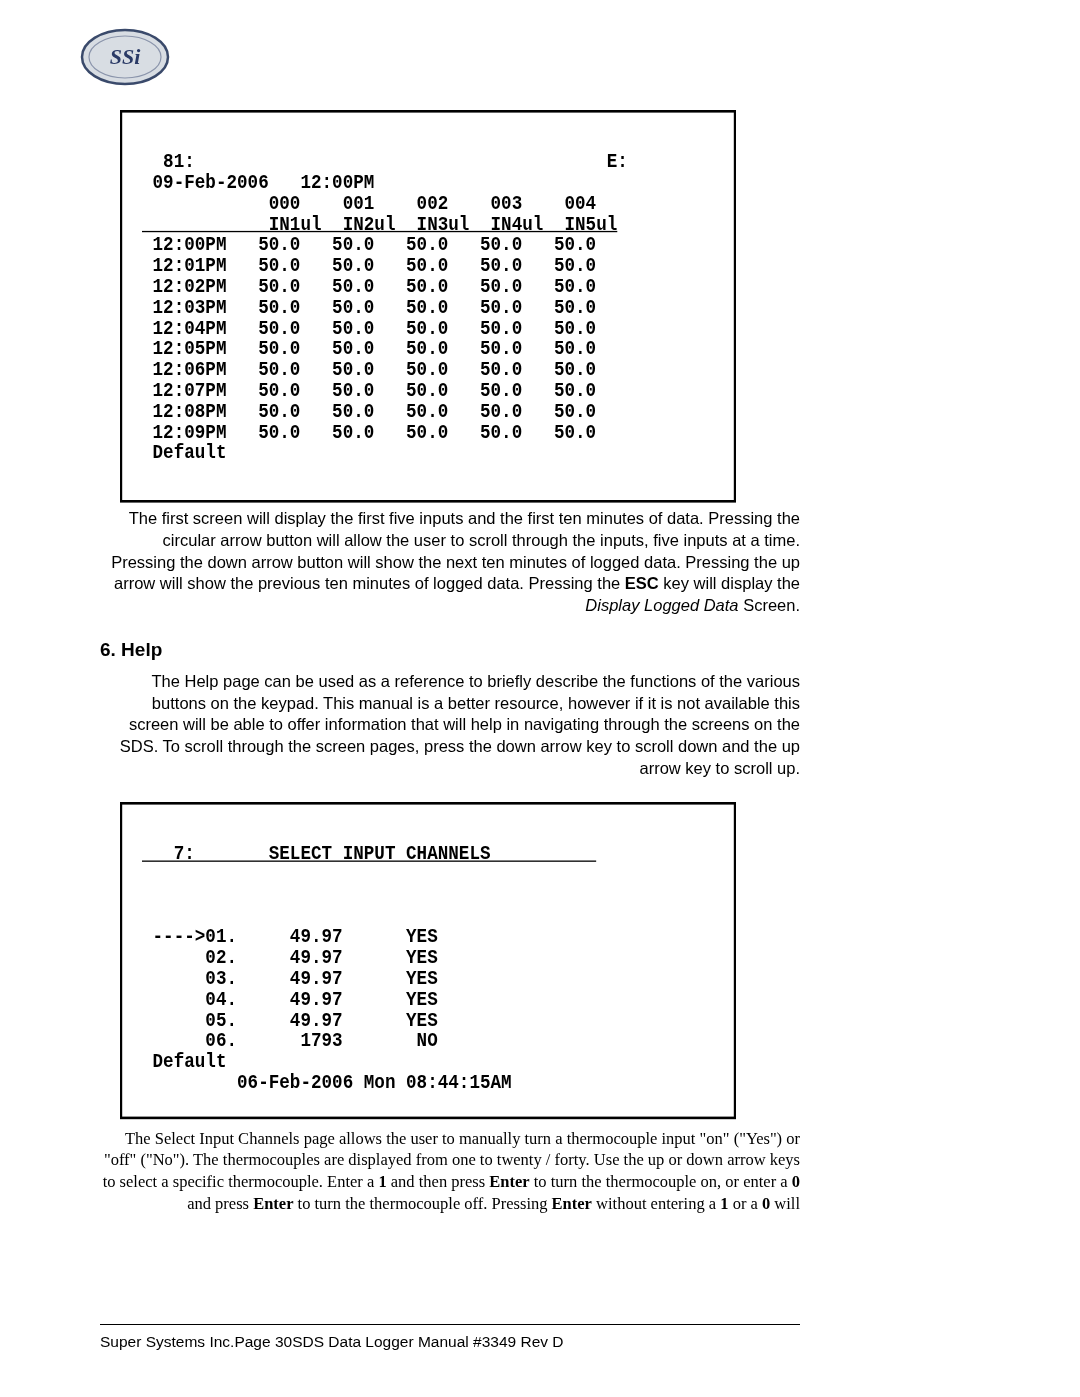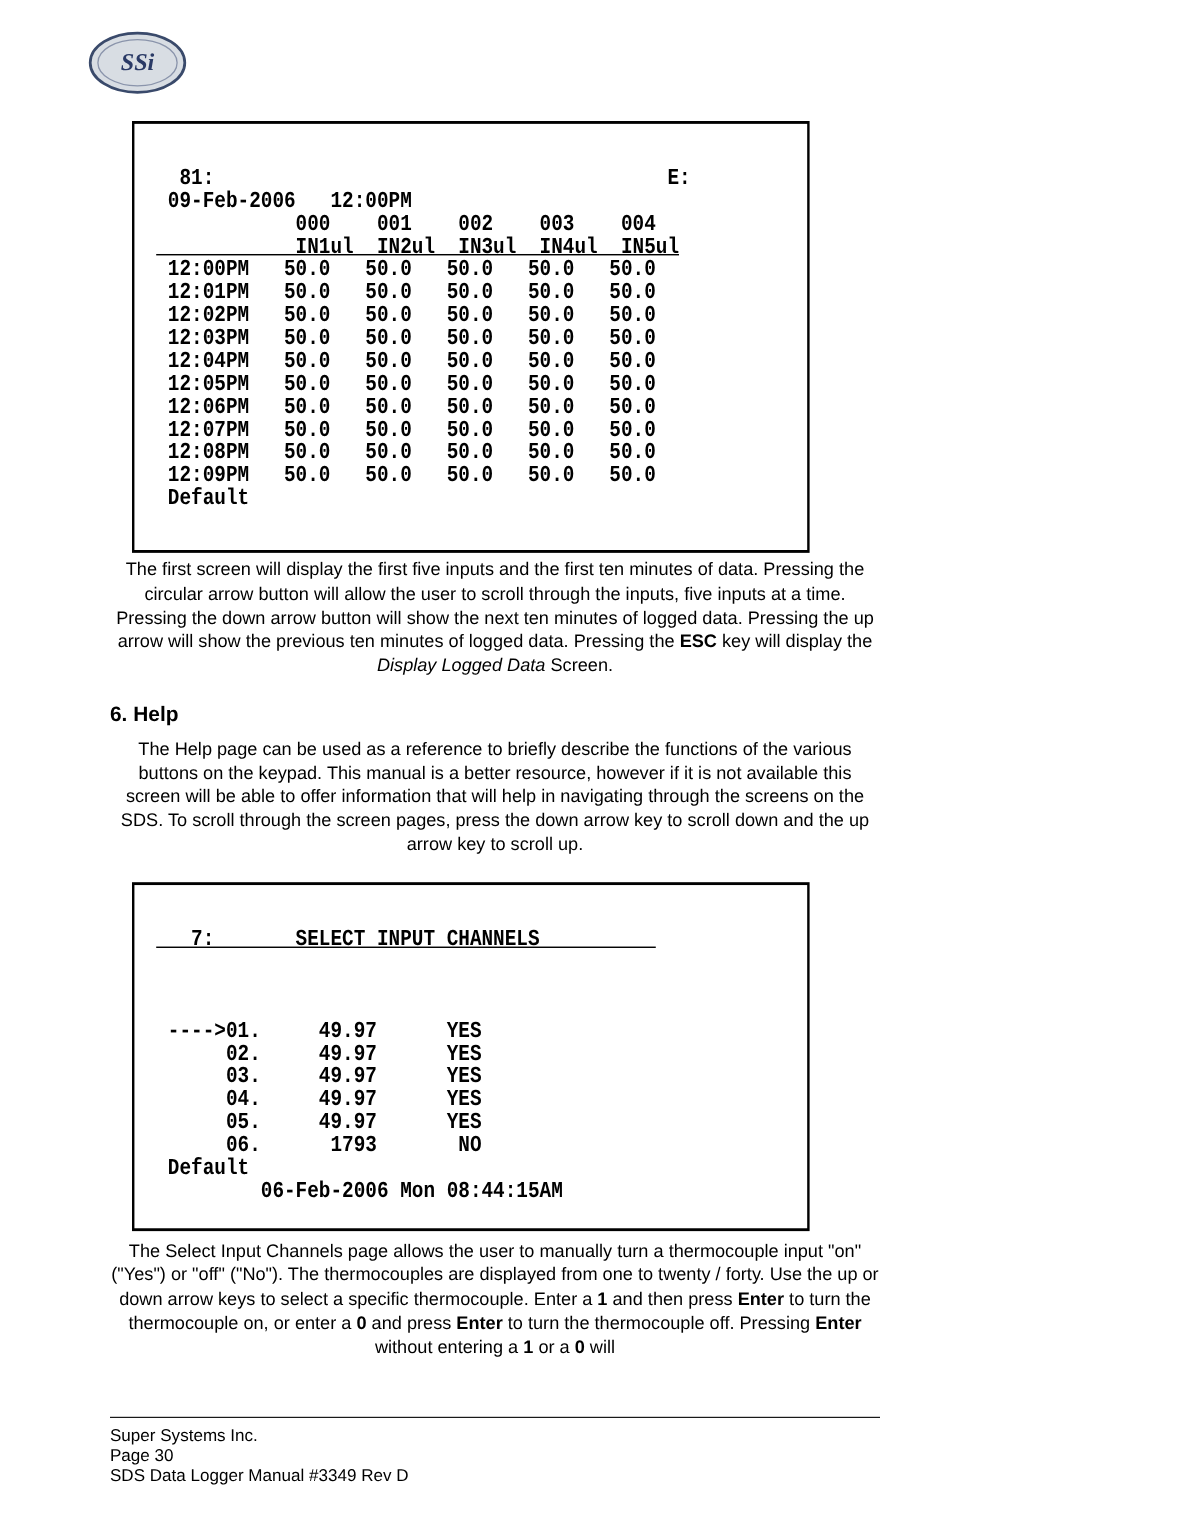--- a/index.html
+++ b/index.html
@@ -50,44 +50,43 @@
     white-space: pre;
     transform-origin: left top;
     transform: scaleX(1.1) scaleY(1.3);
   }
   .terminal-box .u { text-decoration: underline; }
   .terminal-box2 .u { text-decoration: underline; }
   .body-text {
     font-size: 16.5px;
     line-height: 1.32;
     margin: 0 0 22px 0;
-    text-align: center;
+    text-align: right;
   }
   .body-text b { font-weight: bold; }
   .body-text i { font-style: italic; }
   h2.section {
     font-size: 19px;
     font-weight: bold;
     margin: 6px 0 10px 0;
   }
   .footer {
     position: absolute;
     left: 100px;
     right: 100px;
     bottom: 46px;
     border-top: 1.5px solid #000;
     padding-top: 8px;
     font-size: 15.5px;
     display: flex;
     justify-content: flex-start;
-    flex-direction: column;
   }
   
   .after-term1 { margin-top: 96px; }
-  .after-term2 { margin-top: 82px; }
+  .after-term2 { margin-top: 82px; font-family: Liberation Serif, serif; }
 </style>
 </head>
 <body>
 <div class="page">
 
   <svg class="logo" viewBox="0 0 90 58">
     <ellipse cx="45" cy="29" rx="43" ry="27" fill="#d8dde3" stroke="#3a4a6b" stroke-width="2.5"></ellipse>
     <ellipse cx="45" cy="29" rx="36" ry="21" fill="none" stroke="#8a94ab" stroke-width="1.2"></ellipse>
     <text x="45" y="36" text-anchor="middle" font-family="Georgia,serif" font-style="italic" font-weight="bold" font-size="22" fill="#2a3a66">SSi</text>
   </svg>

